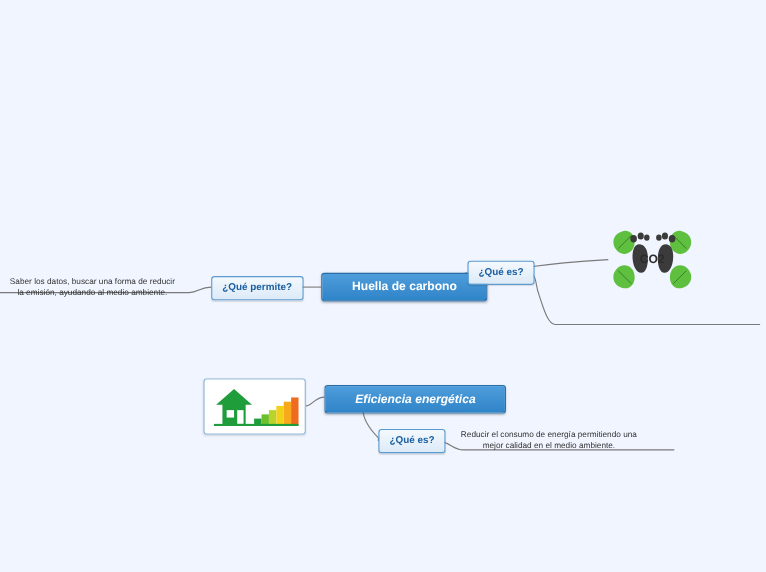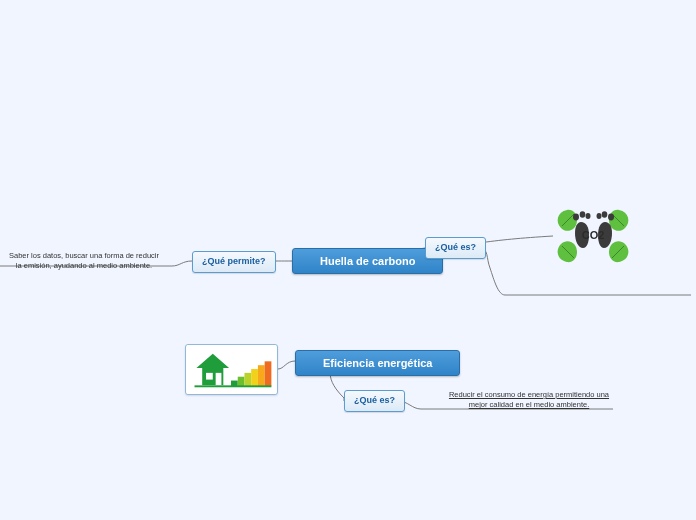--- a/index.html
+++ b/index.html
@@ -84,23 +84,23 @@
   }
 
   
   #node-huella       { left: 292px; top: 248px; }
   #node-permite      { left: 192px; top: 251px; }
   #node-permite-text { left: -4px;  top: 251px; width: 176px; }
   #node-quees-1      { left: 425px; top: 237px; }
   #node-quees-1-text { left: 505px; top: 275px; width: 186px; }
   #node-footprint    { left: 553px; top: 196px; width: 80px; height: 80px; }
 
-  #node-eficiencia   { left: 295px; top: 350px; }
+  #node-eficiencia   { left: 295px; top: 350px; font-style: italic; }
   #node-quees-2      { left: 344px; top: 390px; }
-  #node-quees-2-text { left: 434px; top: 390px; width: 190px; text-decoration: underline; }
+  #node-quees-2-text { left: 404px; top: 390px; width: 190px; }
   #node-house        { left: 185px; top: 344px; width: 93px; height: 51px; }
 </style>
 </head>
 <body style="background: rgb(240, 245, 255);">
 
 <div id="canvas">
 
   <svg class="links" viewBox="0 0 696 520">
 
     <path d="M292,261 C281,261 276,261 265,261" fill="none" stroke="#7a7a7a" stroke-width="1"></path>

